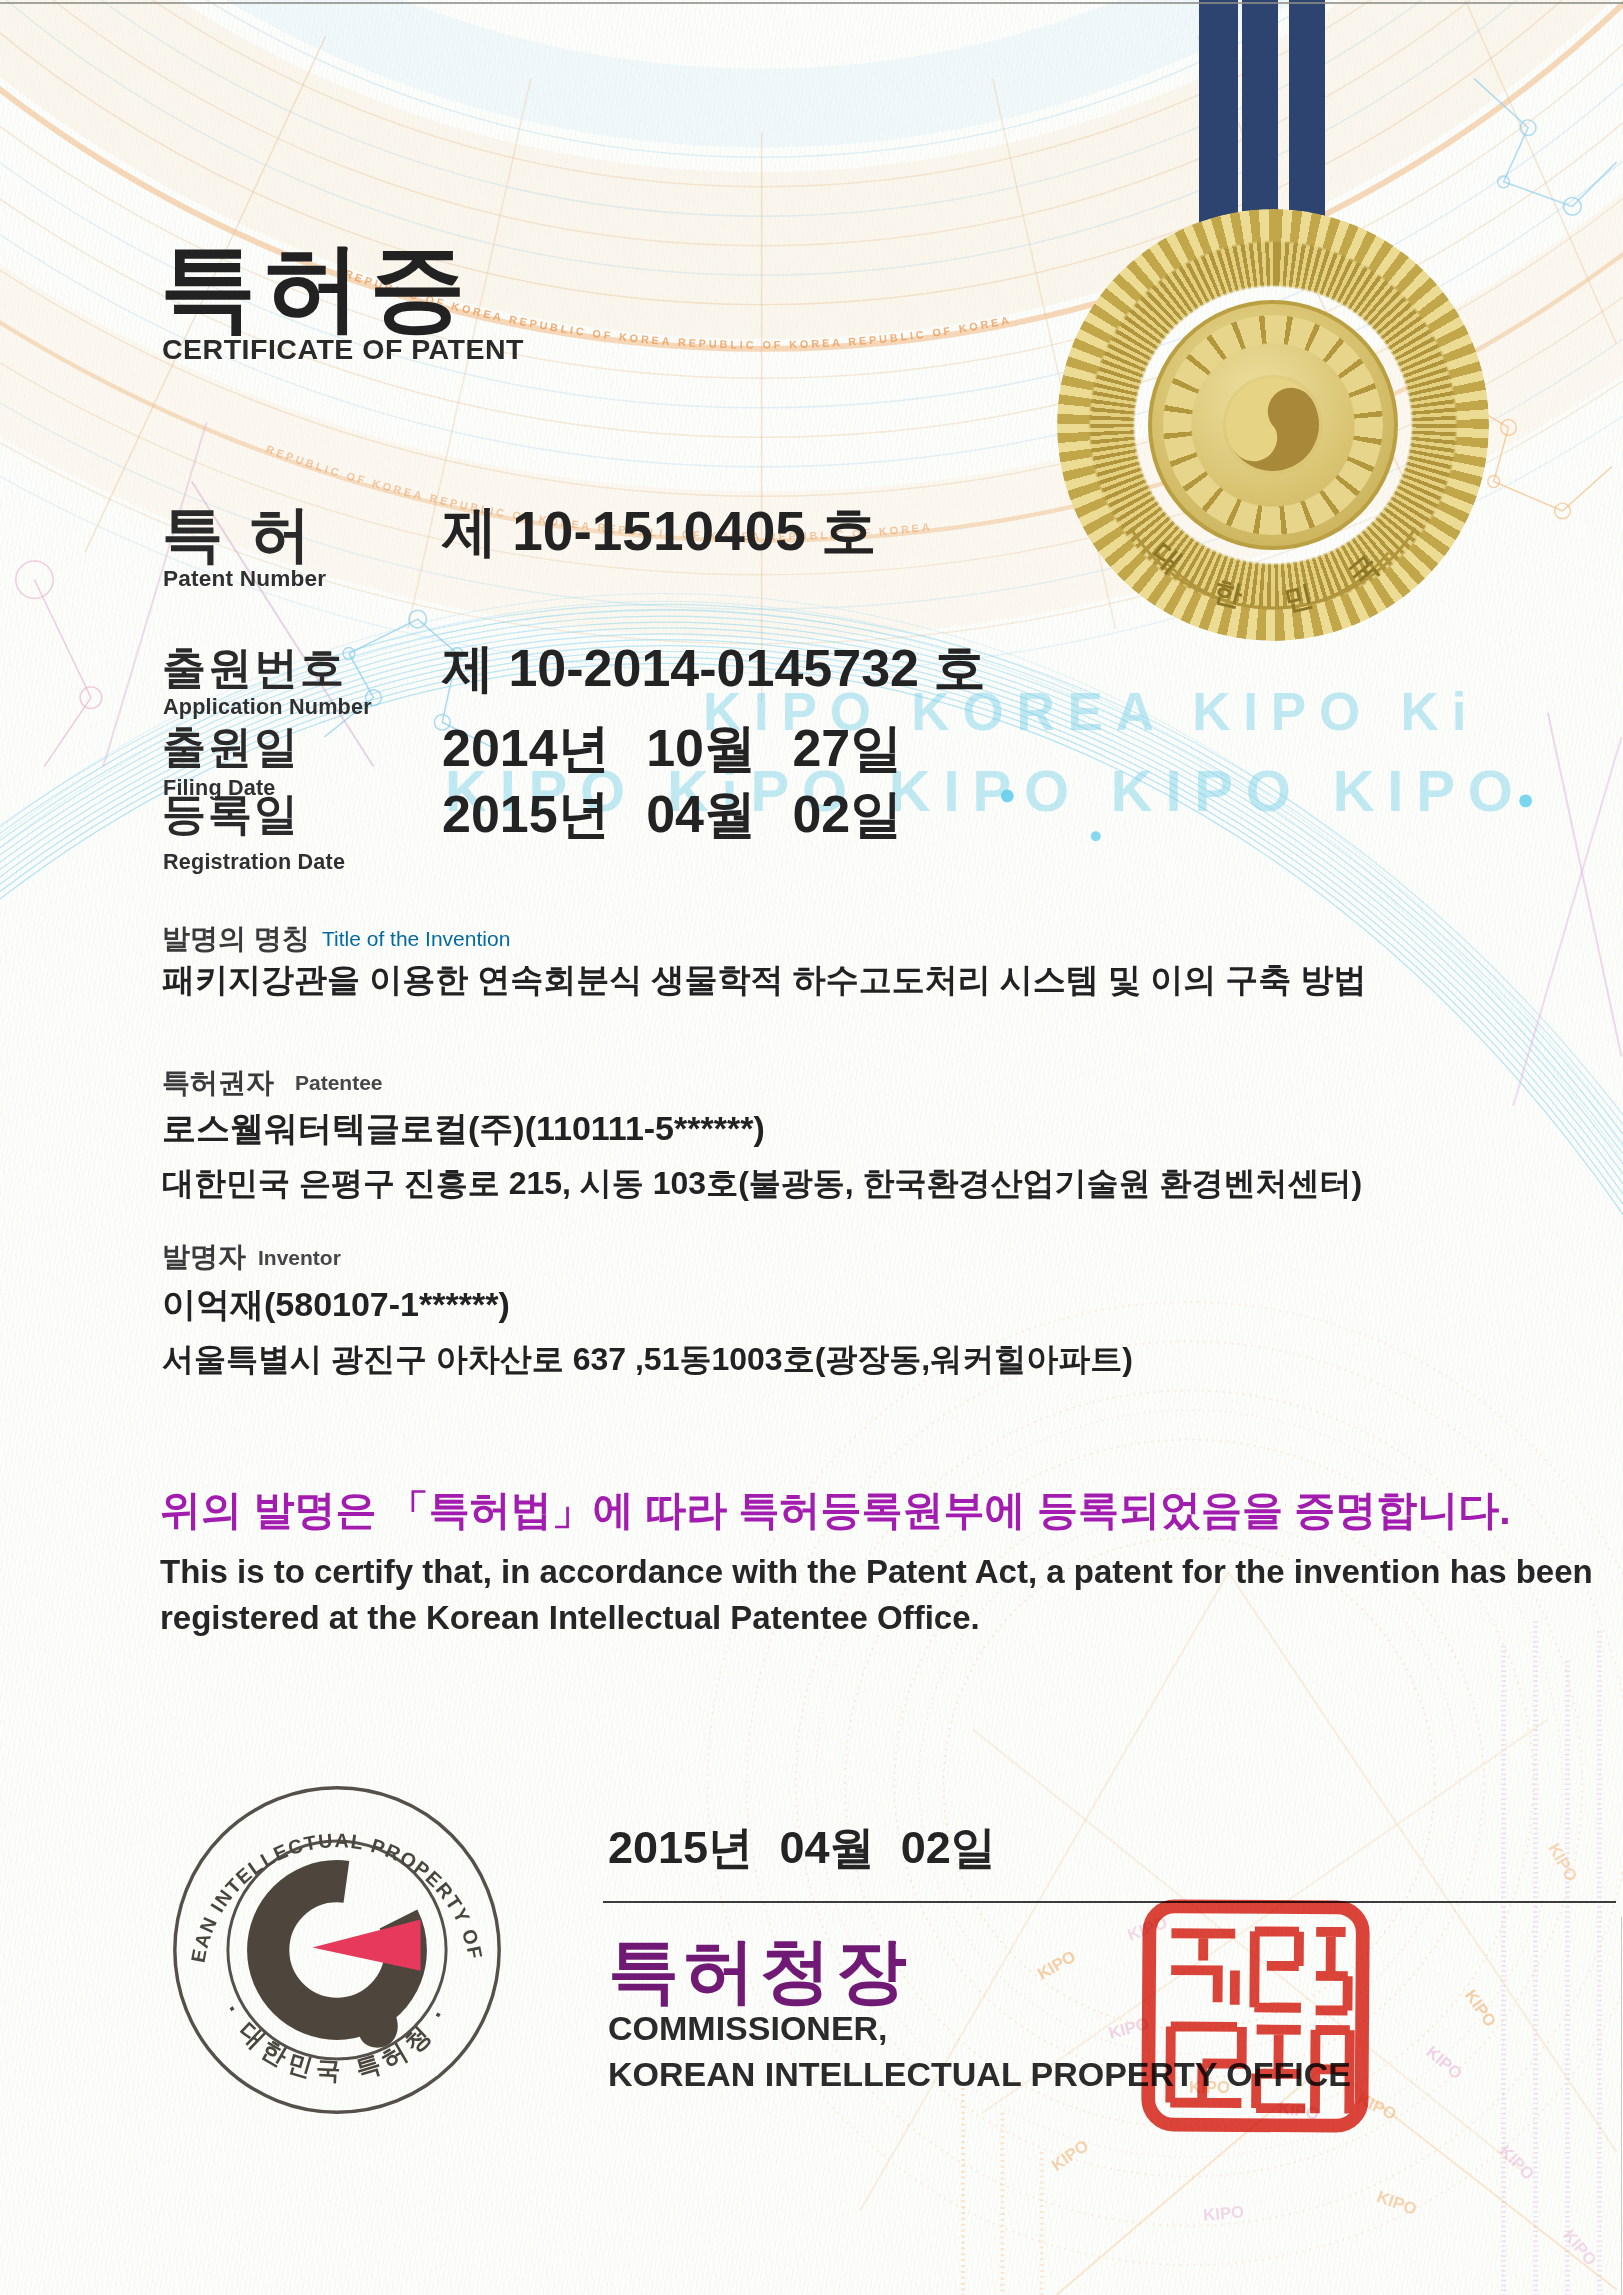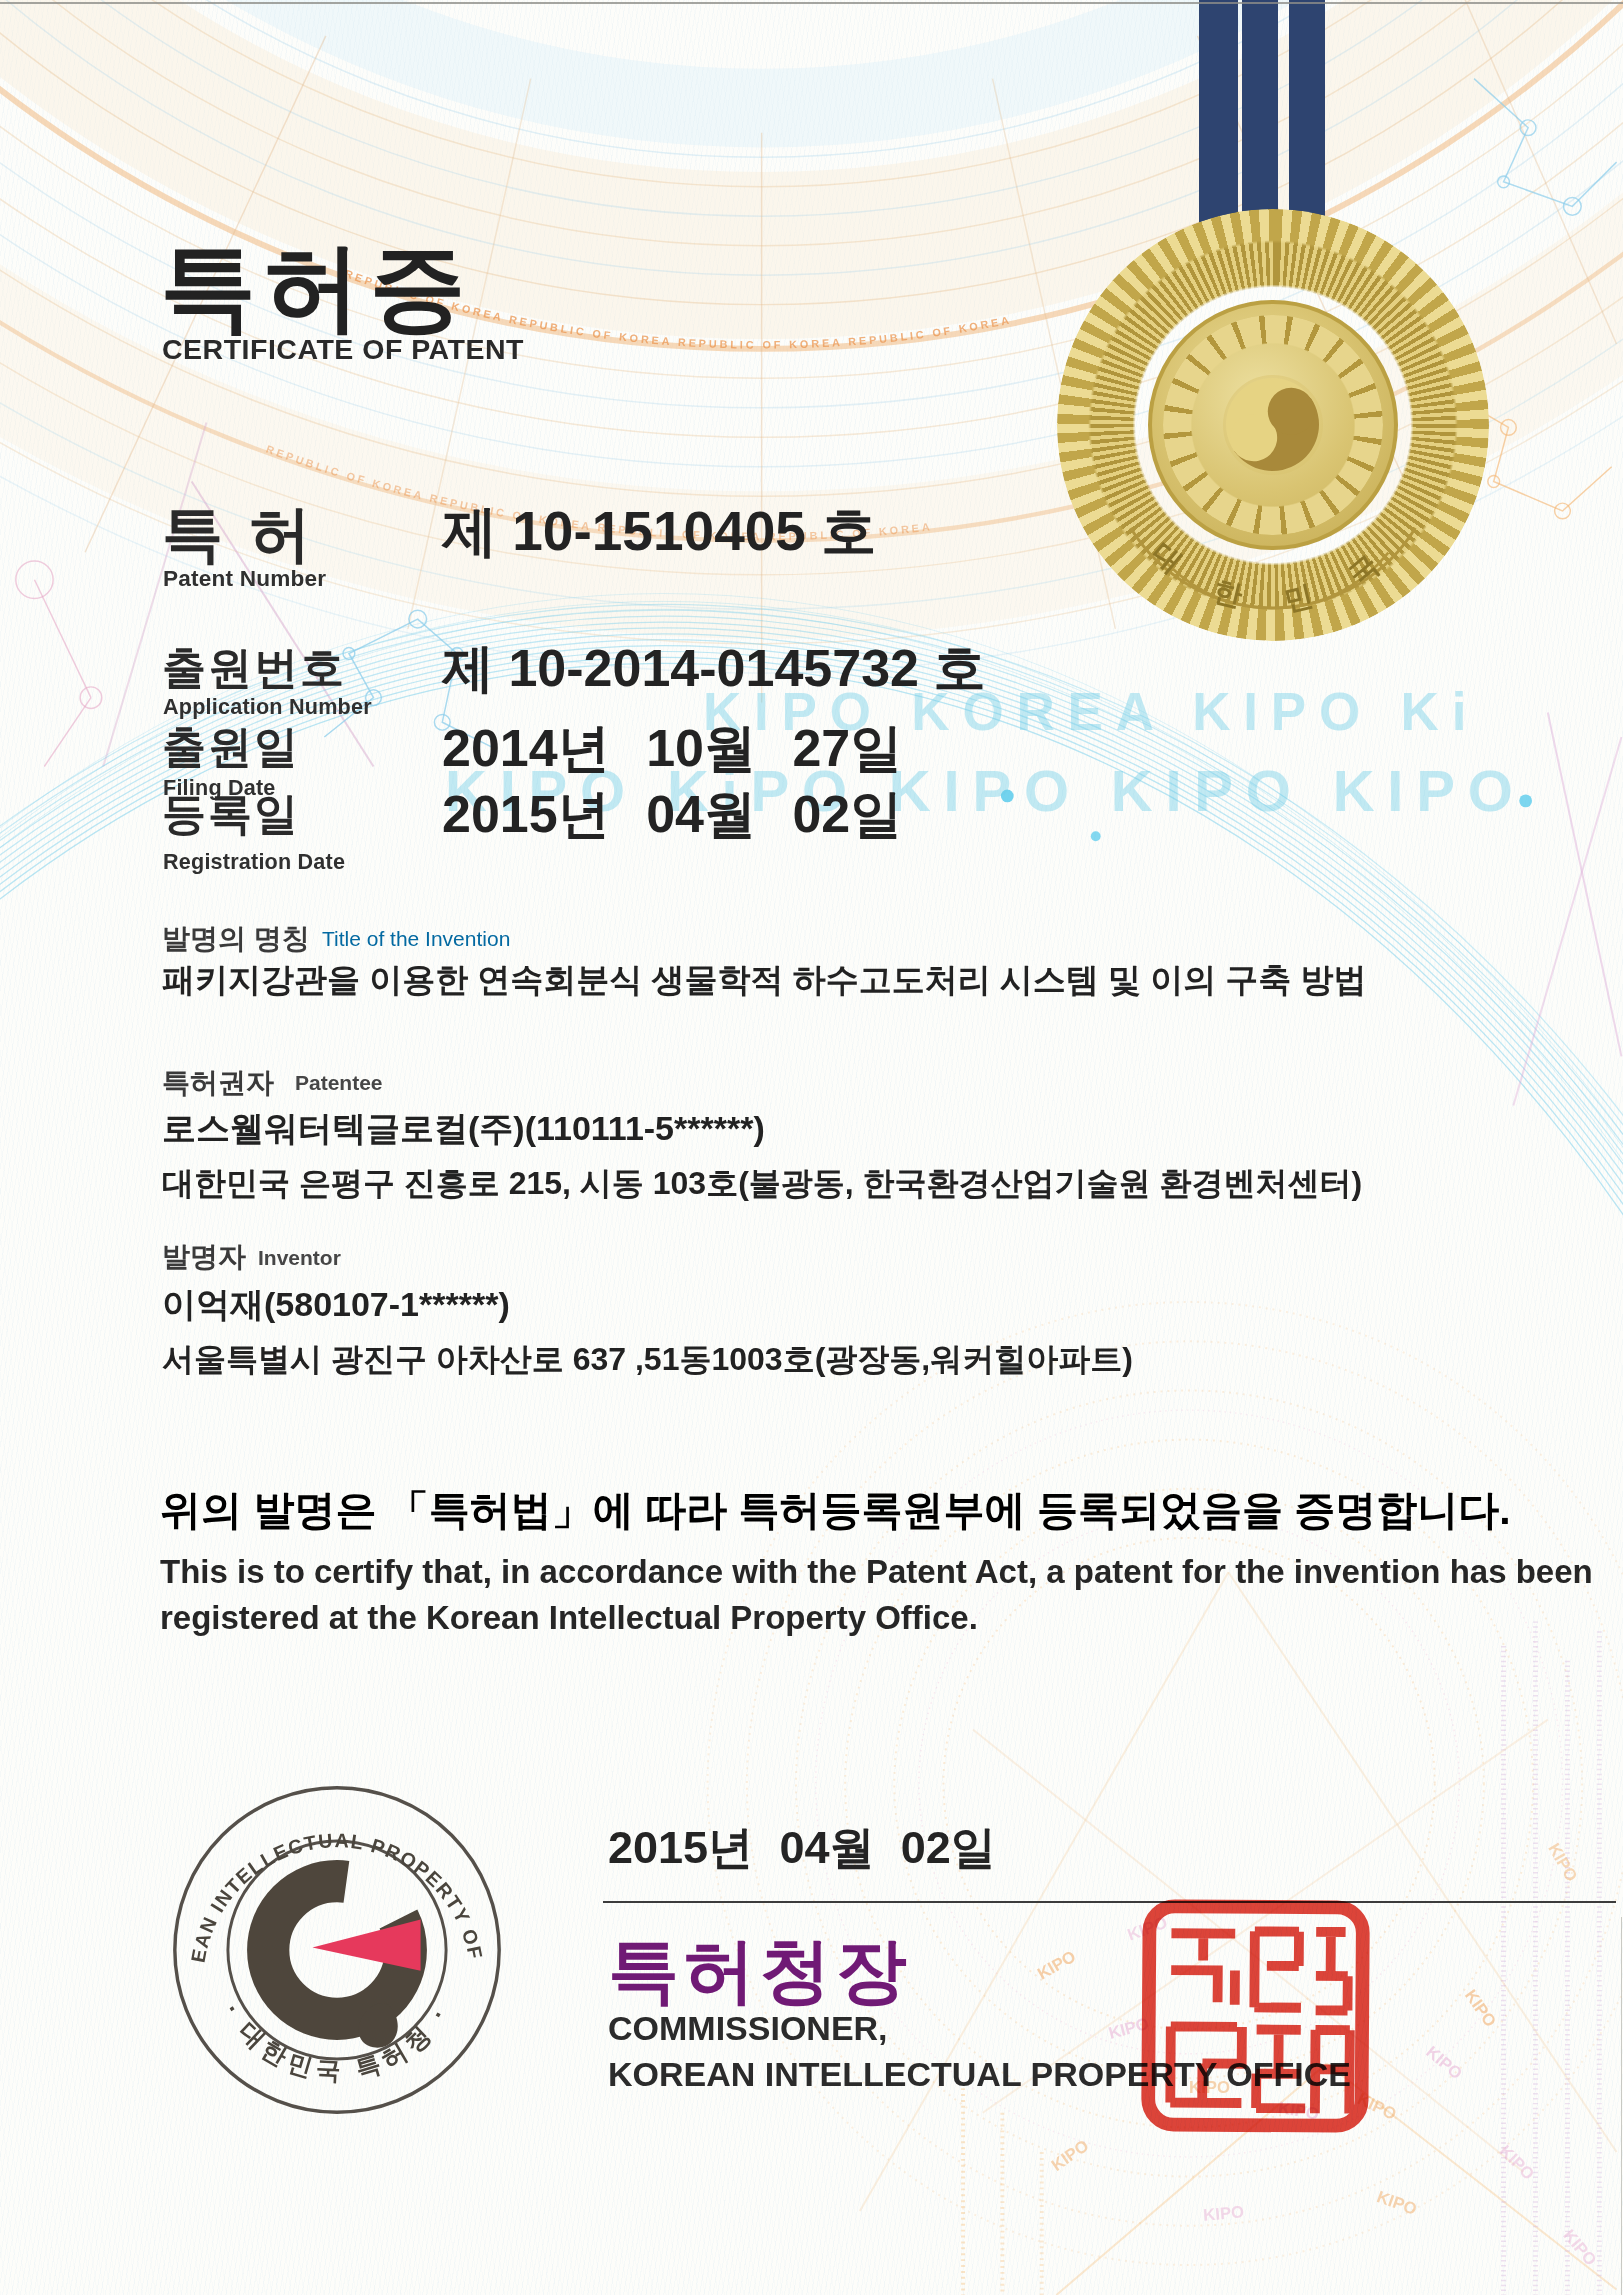--- a/index.html
+++ b/index.html
@@ -238,23 +238,23 @@
   <div class="abs" style="left:162px;top:1064px;font-size:28px;font-weight:600;color:#3a3a3a;z-index:4;white-space:nowrap;">특허권자</div>
   <div class="abs" style="left:295px;top:1071px;font-size:21px;font-weight:600;color:#464646;z-index:4;white-space:nowrap;">Patentee</div>
   <div class="abs body-line" style="left:162px;top:1106px;font-size:34px;">로스웰워터텍글로컬(주)(110111-5******)</div>
   <div class="abs body-line" style="left:162px;top:1162px;font-size:32px;">대한민국 은평구 진흥로 215, 시동 103호(불광동, 한국환경산업기술원 환경벤처센터)</div>
 
   <div class="abs" style="left:162px;top:1238px;font-size:28px;font-weight:600;color:#3a3a3a;z-index:4;white-space:nowrap;">발명자</div>
   <div class="abs" style="left:258px;top:1246px;font-size:21px;font-weight:600;color:#464646;z-index:4;white-space:nowrap;">Inventor</div>
   <div class="abs body-line" style="left:162px;top:1282px;font-size:34px;">이억재(580107-1******)</div>
   <div class="abs body-line" style="left:162px;top:1338px;font-size:32px;">서울특별시 광진구  아차산로  637 ,51동1003호(광장동,워커힐아파트)</div>
 
-  <div class="abs" style="left:160px;top:1483px;font-size:41px;font-weight:900;color:#000000;z-index:4;white-space:nowrap;">위의 발명은 「특허법」에 따라 특허등록원부에 등록되었음을 증명합니다.</div>
+  <div class="abs" style="left:160px;top:1483px;font-size:41px;font-weight:900;color:#a21caf;z-index:4;white-space:nowrap;">위의 발명은 「특허법」에 따라 특허등록원부에 등록되었음을 증명합니다.</div>
   <div class="abs" style="left:160px;top:1549px;font-size:33px;font-weight:800;color:#262626;z-index:4;
-       width:1450px;line-height:1.38;">This is to certify that, in accordance with the Patent Act, a patent for the invention has been registered at the Korean Intellectual Property Office.</div>
+       width:1450px;line-height:1.38;">This is to certify that, in accordance with the Patent Act, a patent for the invention has been registered at the Korean Intellectual Patentee Office.</div>
 
   <svg class="logo" viewBox="0 0 700 700">
     <circle cx="350" cy="350" r="330" fill="none" stroke="#55504a" stroke-width="7"></circle>
     <circle cx="350" cy="350" r="222" fill="none" stroke="#55504a" stroke-width="6"></circle>
     <path id="logoTop" d="M 80 380 A 272 272 0 0 1 620 380" fill="none"></path>
     <text font-size="40" font-weight="600" fill="#4a453d" letter-spacing="3">
       <textPath href="#logoTop" startOffset="50%" text-anchor="middle">KOREAN INTELLECTUAL PROPERTY OFFICE</textPath>
     </text>
     <path id="logoBottom" d="M 118 470 A 260 260 0 0 0 582 470" fill="none"></path>
     <text font-size="50" font-weight="700" fill="#4a453d" letter-spacing="12">

